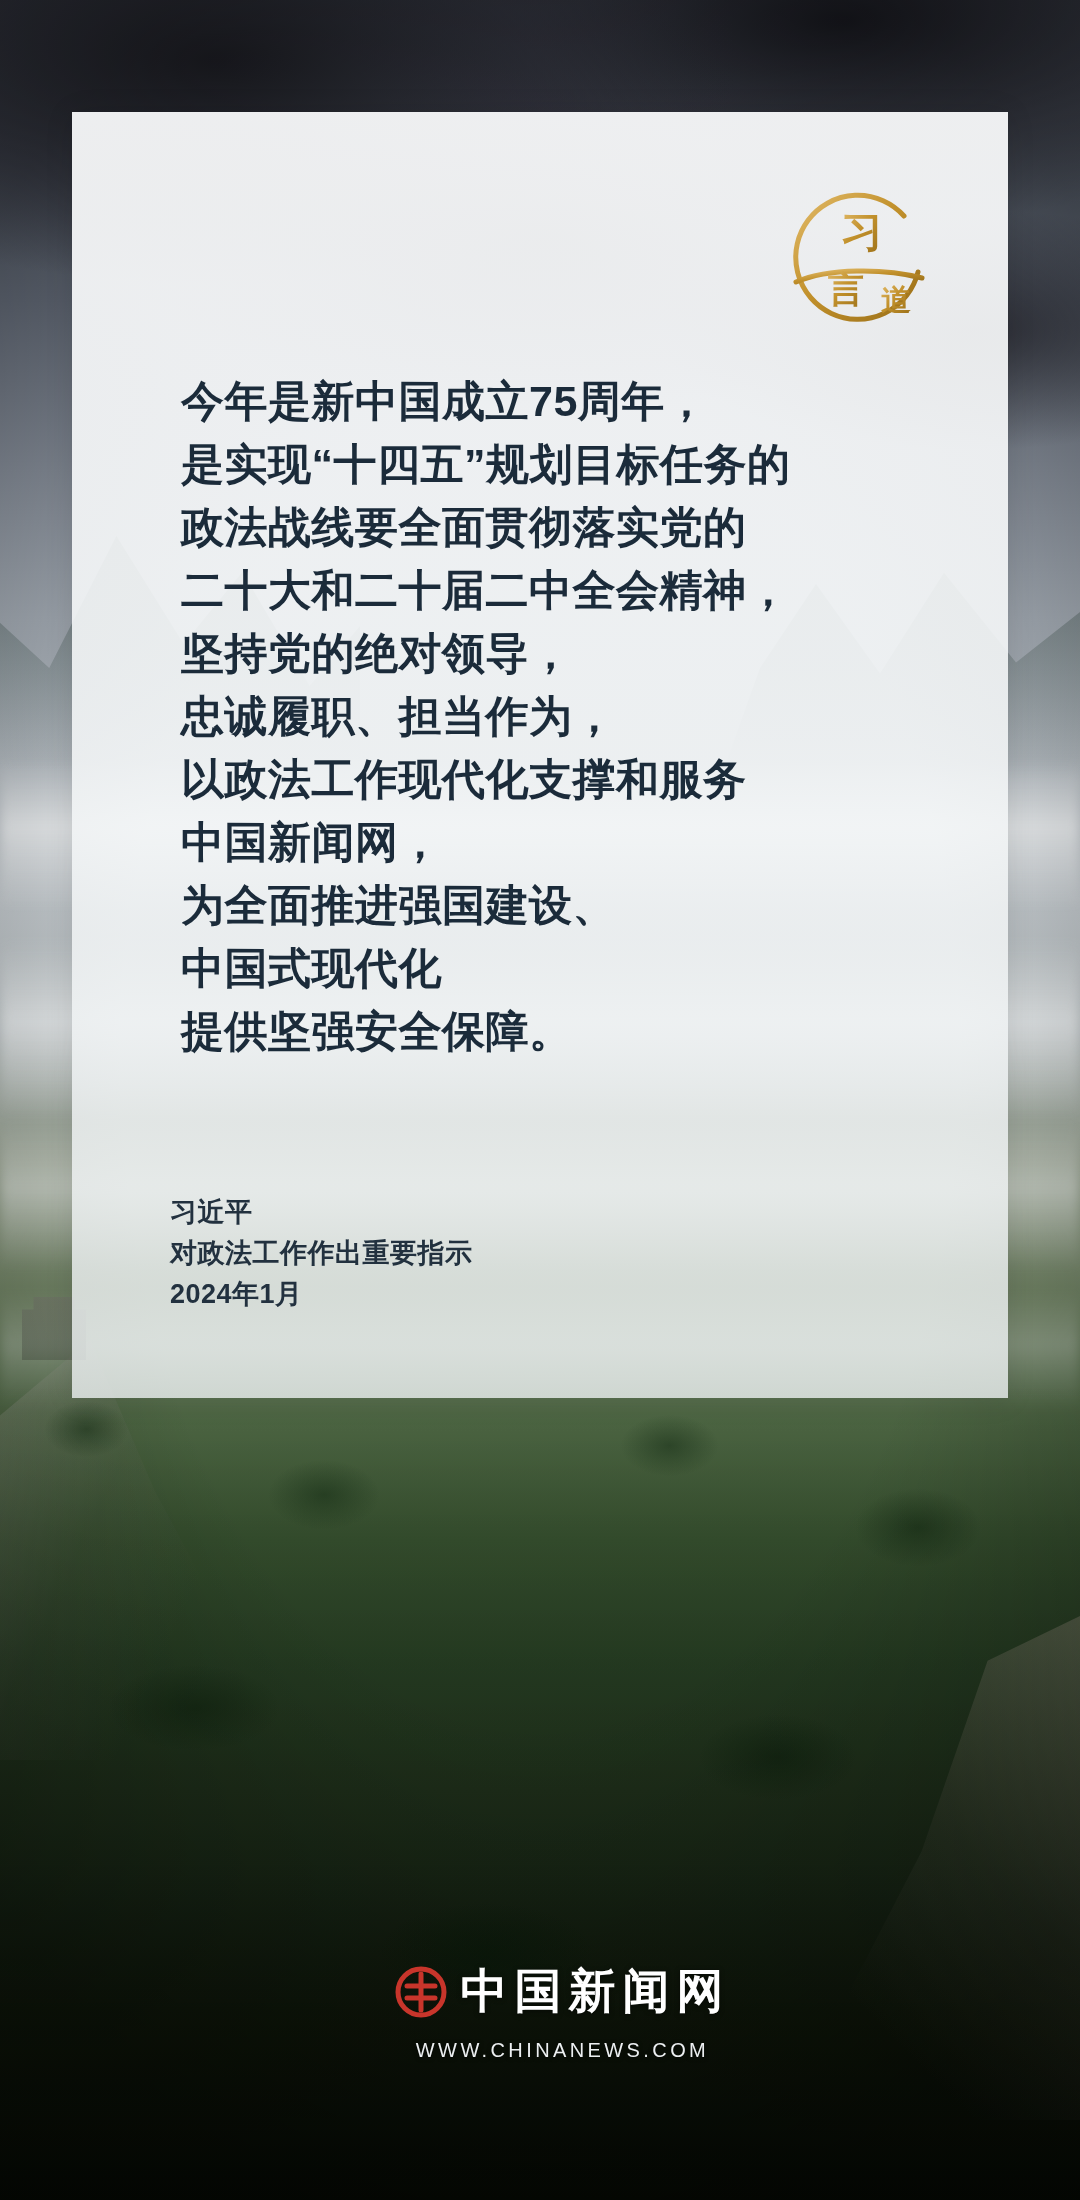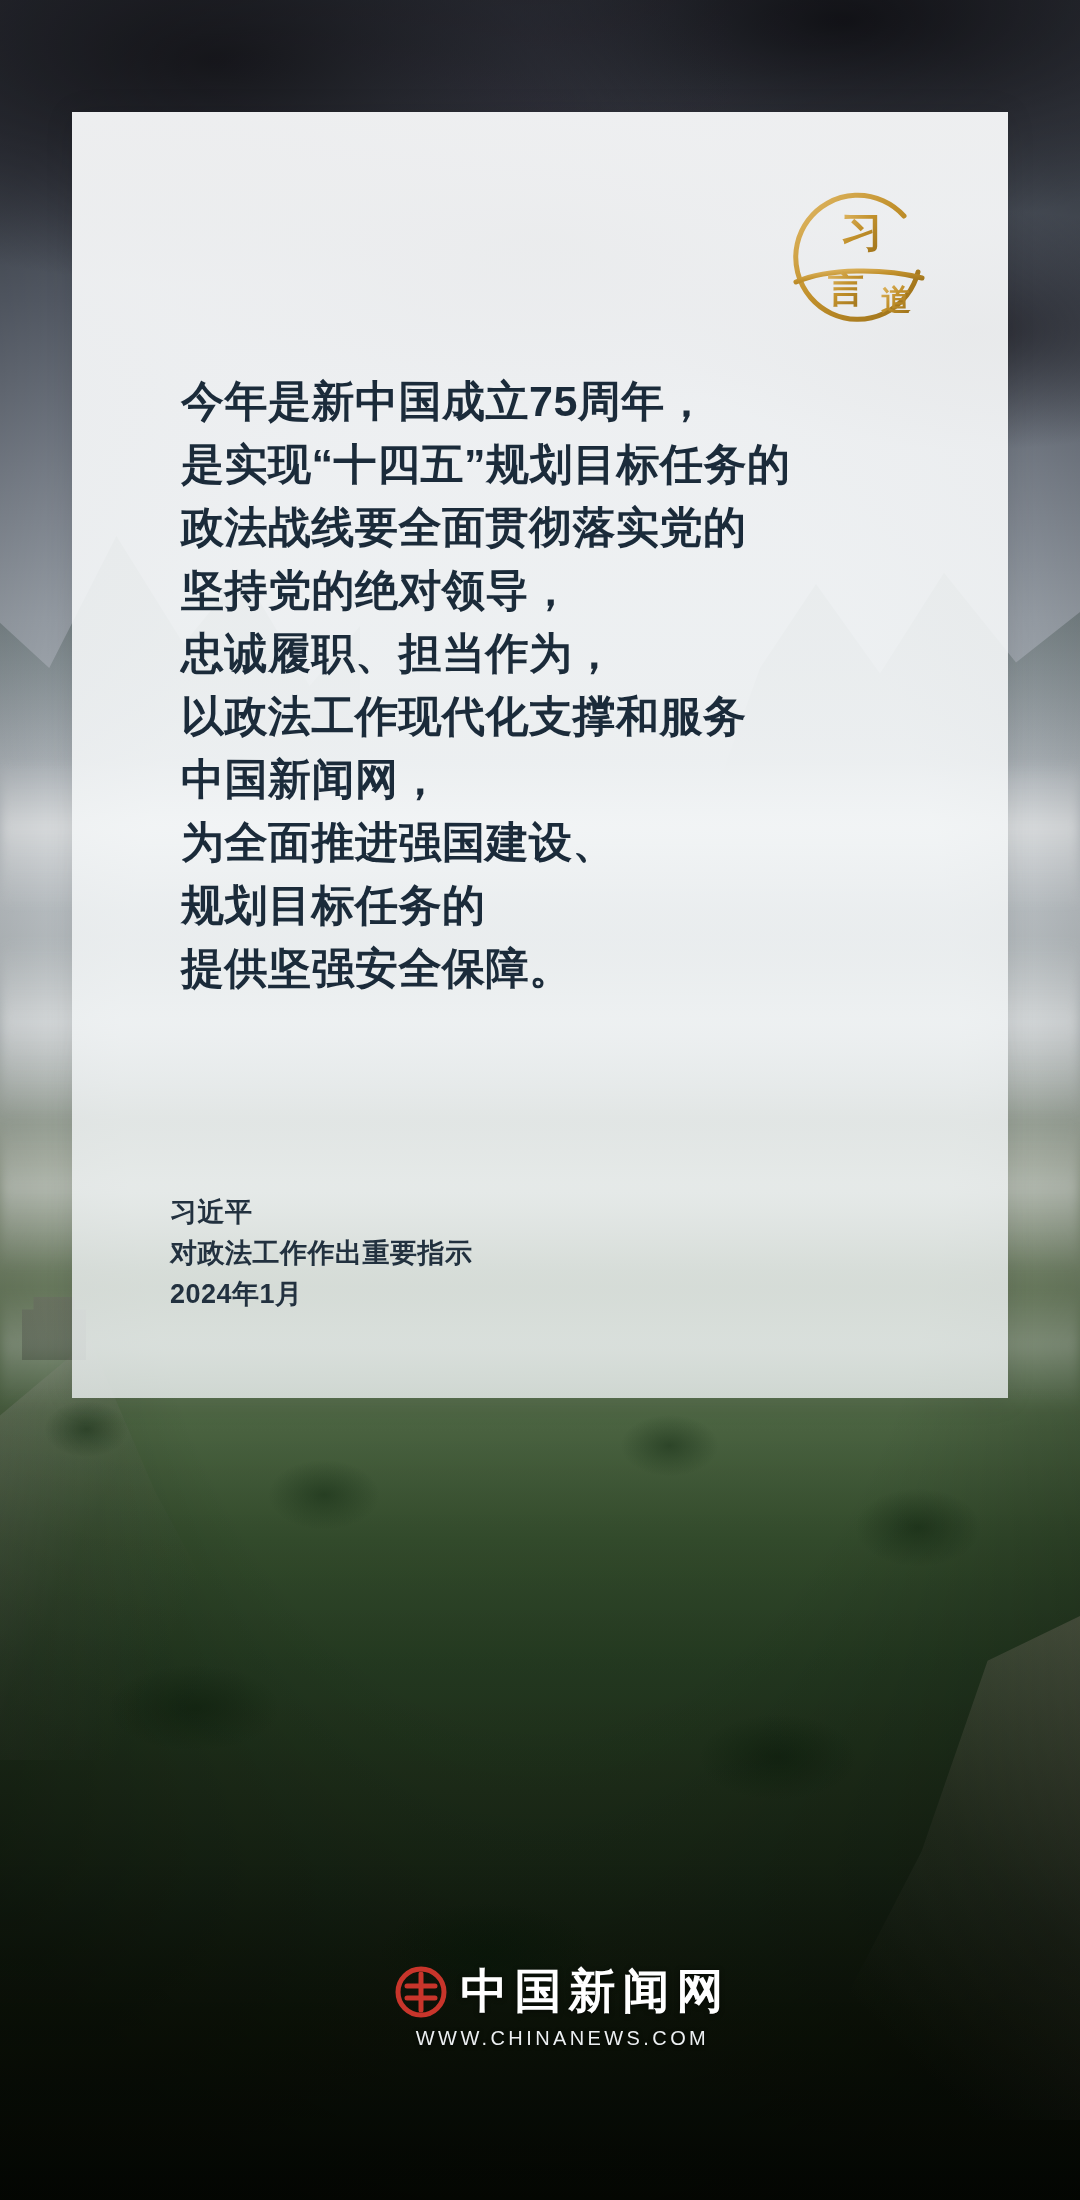--- a/index.html
+++ b/index.html
@@ -186,21 +186,21 @@
   }
   .footer-cn {
     font-family: "Liberation Serif", serif;
     font-weight: bold;
     font-size: 47px;
     letter-spacing: 7px;
     color: #ffffff;
     text-shadow: 0 1px 5px rgba(0,0,0,0.55);
   }
   .footer-url {
-    margin-top: 4px;
+    margin-top: 16px;
     font-family: "Liberation Sans", sans-serif;
     font-size: 20px;
     letter-spacing: 3.4px;
     color: #eceff1;
     text-shadow: 0 1px 4px rgba(0,0,0,0.6);
   }
 </style>
 </head>
 <body>
 
@@ -235,26 +235,27 @@
         <text x="86" y="60" font-family="'Liberation Serif', serif" font-size="42" font-weight="bold" fill="url(#gold)" text-anchor="middle">习</text>
         <text x="70" y="116" font-family="'Liberation Serif', serif" font-size="36" font-weight="bold" fill="url(#gold)" text-anchor="middle">言</text>
         <text x="120" y="124" font-family="'Liberation Serif', serif" font-size="30" font-weight="bold" fill="url(#gold)" text-anchor="middle">道</text>
       </svg>
     </div>
 
     <div class="quote">
       <div class="line">今年是新中国成立75周年，</div>
       <div class="line">是实现“十四五”规划目标任务的</div>
       <div class="line">政法战线要全面贯彻落实党的</div>
+      <div class="line">二十大和二十届二中全会精神，</div>
       <div class="line">坚持党的绝对领导，</div>
       <div class="line">忠诚履职、担当作为，</div>
       <div class="line">以政法工作现代化支撑和服务</div>
       <div class="line">中国新闻网，</div>
       <div class="line">为全面推进强国建设、</div>
-      <div class="line">规划目标任务的</div>
+      <div class="line">中国式现代化</div>
       <div class="line">提供坚强安全保障。</div>
     </div>
 
     <div class="attrib">
       <div>习近平</div>
       <div>对政法工作作出重要指示</div>
       <div>2024年1月</div>
     </div>
 
   </div>

